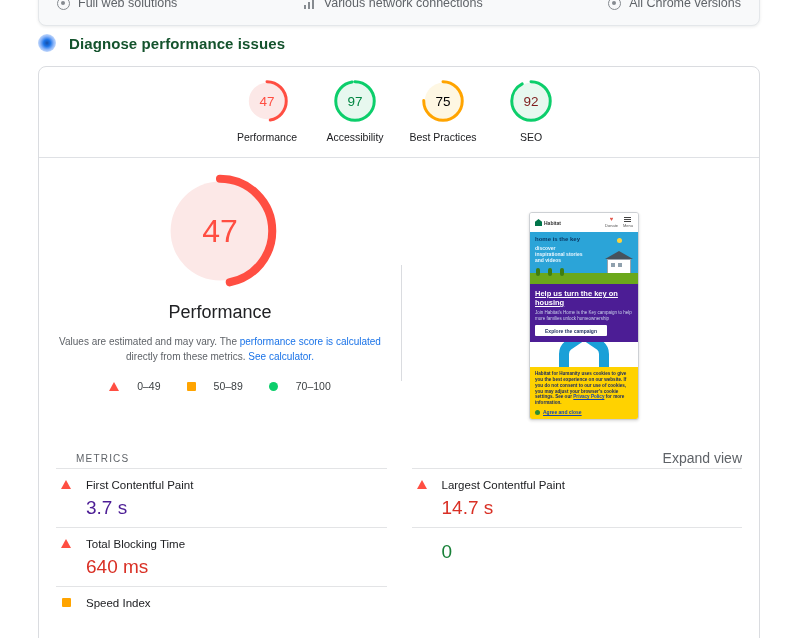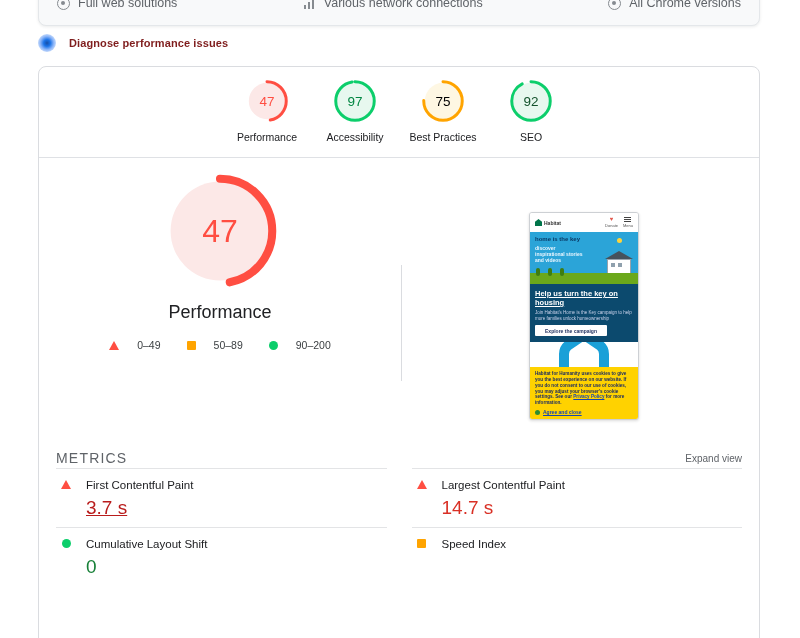--- a/index.html
+++ b/index.html
@@ -19,21 +19,21 @@
   .strip-ico{width:13px;height:13px;border:1.5px solid #868b90;border-radius:50%;box-sizing:border-box;position:relative;flex:none;}
   .strip-ico.dot::after{content:"";position:absolute;left:3px;top:3px;width:4px;height:4px;border-radius:50%;background:#868b90;}
   .strip-ico.bars{border-radius:2px;border:none;background:
     linear-gradient(#868b90,#868b90) 1px 8px/2px 4px no-repeat,
     linear-gradient(#868b90,#868b90) 5px 5px/2px 7px no-repeat,
     linear-gradient(#868b90,#868b90) 9px 2px/2px 10px no-repeat;}
   
   .heading{position:absolute;left:38px;top:34px;display:flex;align-items:center;gap:13px;}
   .heading-ico{width:18px;height:18px;border-radius:50%;flex:none;
     background:radial-gradient(circle at 50% 50%,#174ea6 0%,#1a73e8 26%,#8ab4f8 52%,#d2e3fc 76%,#e8f0fe 100%);}
-  .heading-title{font-size:11px;font-weight:600;color:#7f1d1d;letter-spacing:.1px;}
+  .heading-title{font-size:15px;font-weight:600;color:#14532d;letter-spacing:.1px;}
   
   .card{position:absolute;left:38px;top:66px;width:722px;height:600px;box-sizing:border-box;
     background:#fff;border:1px solid #dadce0;border-radius:8px;}
   
   .gauges{position:absolute;top:13px;left:0;right:0;display:flex;justify-content:center;}
   .gauge-item{width:88px;display:flex;flex-direction:column;align-items:center;cursor:pointer;}
   .gauge-wrap{position:relative;width:42px;height:42px;}
   .gauge-wrap svg{position:absolute;inset:0;width:100%;height:100%;}
   .g-num{position:absolute;inset:0;display:flex;align-items:center;justify-content:center;font-size:13.5px;}
   .gauge-label{margin-top:9px;font-size:10.5px;color:#202124;white-space:nowrap;}
@@ -71,36 +71,36 @@
   .th-act-label{font-size:4px;color:#555;margin-top:1px;}
   .th-hero{position:relative;height:52px;flex:none;background:#2ba4d8;overflow:hidden;}
   .th-tag{position:absolute;left:5px;top:4px;font-size:6px;font-weight:700;color:#0a3a66;}
   .th-sub{position:absolute;left:5px;top:13px;width:50px;font-size:5px;line-height:6px;font-weight:700;color:#eaf6ff;}
   .th-sun{position:absolute;right:16px;top:6px;width:5px;height:5px;border-radius:50%;background:#ffd43a;}
   .th-grass{position:absolute;left:0;right:0;bottom:0;height:11px;background:#6ba81b;}
   .th-tree{position:absolute;bottom:8px;width:4px;height:8px;border-radius:2px;background:#3e7d12;}
   .th-house{position:absolute;right:7px;bottom:8px;width:24px;height:17px;background:#fff;border:1px solid #98a2ab;box-sizing:border-box;}
   .th-roof{position:absolute;right:5px;bottom:25px;width:0;height:0;border-left:14px solid transparent;border-right:14px solid transparent;border-bottom:8px solid #46525c;}
   .th-win{position:absolute;width:4px;height:4px;background:#8fa0ad;top:3px;}
-  .th-navy{flex:none;background:#0c4a6e;padding:5px 5px 6px;}
+  .th-navy{flex:none;background:#4c1d95;padding:5px 5px 6px;}
   .th-h{font-size:7.5px;line-height:9px;font-weight:700;color:#fff;text-decoration:underline;}
   .th-p{margin-top:3px;font-size:4.5px;line-height:5.5px;color:#c9d2ea;}
   .th-btn{margin-top:4px;width:72px;height:11px;background:#fff;color:#1f2f5e;font-size:5px;font-weight:700;
     display:flex;align-items:center;justify-content:center;border-radius:1px;}
   .th-white{flex:1;background:#fff;display:flex;align-items:center;justify-content:center;overflow:hidden;}
   .th-cookie{flex:none;background:#ffd200;padding:4px 5px 4px;}
   .th-ck{font-size:4.6px;line-height:5.8px;font-weight:700;color:#1c2c63;}
   .th-ck-link{text-decoration:underline;color:#1746af;}
   .th-agree{margin-top:3px;display:flex;align-items:center;gap:3px;}
   .th-agree-ico{width:5px;height:5px;border-radius:50%;background:#2e8b2e;}
   .th-agree-txt{font-size:5px;font-weight:700;color:#1746af;text-decoration:underline;}
   
   .m-head{position:absolute;left:17px;right:17px;top:383px;display:flex;justify-content:space-between;align-items:center;}
-  .m-title{font-size:14px;letter-spacing:1.2px;color:#5f6368;}
-  .m-expand{font-size:10px;color:#5f6368;cursor:pointer;}
+  .m-title{font-size:10px;letter-spacing:1.2px;color:#5f6368;margin-left:20px;}
+  .m-expand{font-size:14px;color:#5f6368;cursor:pointer;}
   .m-grid{position:absolute;left:17px;right:17px;top:401px;display:grid;grid-template-columns:1fr 1fr;column-gap:25px;}
   .m-cell{border-top:1px solid #e3e4e6;padding:8px 0 7px;}
   .m-row{display:flex;align-items:center;gap:13px;padding-left:3px;height:15px;}
   .m-ico{width:14px;display:flex;justify-content:center;flex:none;}
   .m-label{font-size:11.5px;color:#202124;}
   .m-value{margin:4px 0 0 30px;font-size:19px;line-height:24px;}
 </style>
 </head>
 <body>
 
@@ -156,49 +156,53 @@
     <span class="g-num" style="color:#000000">75</span>
         </div>
       <div class="gauge-label">Best Practices</div>
     </div>
     <div class="gauge-item">
       <div class="gauge-wrap">
           <svg viewBox="0 0 120 120">
     <circle cx="60" cy="60" r="52" fill="#e7f8ef"></circle>
     <circle cx="60" cy="60" r="55" fill="none" stroke="#0cce6b" stroke-width="8.5" pathLength="100" stroke-dasharray="92 100" stroke-linecap="round" transform="rotate(-90 60 60)"></circle>
           </svg>
-    <span class="g-num" style="color:#14532d">92</span>
+    <span class="g-num" style="color:#7f1d1d">92</span>
         </div>
       <div class="gauge-label">SEO</div>
     </div>
   </div>
 
   <div class="divider1"></div>
 
   <div class="left-col">
     <div class="big-gauge">
         <svg viewBox="0 0 120 120">
     <circle cx="60" cy="60" r="52" fill="#fce8e7"></circle>
     <circle cx="60" cy="60" r="55" fill="none" stroke="#ff4e42" stroke-width="8.5" pathLength="100" stroke-dasharray="47 100" stroke-linecap="round" transform="rotate(-90 60 60)"></circle>
         </svg>
     <span class="g-num" style="color:#ff4e42">47</span>
       </div>
     <div class="perf-title">Performance</div>
+    <div class="perf-desc">
+      <span>Values are estimated and may vary. The </span><a style="color: rgb(26, 115, 232);">performance score is calculated</a><br>
+      <span>directly from these metrics. </span><a style="color: rgb(26, 115, 232);">See calculator.</a>
+    </div>
     <div class="legend">
       <div class="legend-item">
         <span class="shape-triangle" style="border-bottom-color: rgb(255, 78, 66);"></span>
         <span>0–49</span>
       </div>
       <div class="legend-item">
         <span class="shape-square" style="background: rgb(255, 164, 0);"></span>
         <span>50–89</span>
       </div>
       <div class="legend-item">
         <span class="shape-circle" style="background: rgb(12, 206, 107);"></span>
-        <span>90–200</span>
+        <span>70–100</span>
       </div>
     </div>
   </div>
 
   <div class="vdivider"></div>
 
   <div class="thumb">
     <div class="th-header">
       <div class="th-logo">
         <span class="th-logo-mark"></span>
@@ -256,38 +260,41 @@
   </div>
 
   <div class="m-grid">
     <div class="m-cell">
       <div class="m-row">
         <span class="m-ico">
             <span class="shape-triangle" style="border-bottom-color: rgb(255, 78, 66);"></span>
           </span>
         <span class="m-label">First Contentful Paint</span>
       </div>
-      <div class="m-value" style="color: #b91c1c; text-decoration: underline;">3.7 s</div>
+      <div class="m-value" style="color: #4c1d95;">3.7 s</div>
     </div>
     <div class="m-cell">
       <div class="m-row">
         <span class="m-ico">
             <span class="shape-triangle" style="border-bottom-color: rgb(255, 78, 66);"></span>
           </span>
         <span class="m-label">Largest Contentful Paint</span>
       </div>
       <div class="m-value" style="color: rgb(217, 48, 37);">14.7 s</div>
     </div>
     <div class="m-cell">
       <div class="m-row">
         <span class="m-ico">
-            <span class="shape-circle" style="background: rgb(12, 206, 107);"></span>
+            <span class="shape-triangle" style="border-bottom-color: rgb(255, 78, 66);"></span>
           </span>
-        <span class="m-label">Cumulative Layout Shift</span>
-      </div>
+        <span class="m-label">Total Blocking Time</span>
+      </div>
+      <div class="m-value" style="color: rgb(217, 48, 37);">640 ms</div>
+    </div>
+    <div class="m-cell">
       <div class="m-value" style="color: rgb(24, 128, 56);">0</div>
     </div>
     <div class="m-cell">
       <div class="m-row">
         <span class="m-ico">
             <span class="shape-square" style="background: rgb(255, 164, 0);"></span>
           </span>
         <span class="m-label">Speed Index</span>
       </div>
     </div>

